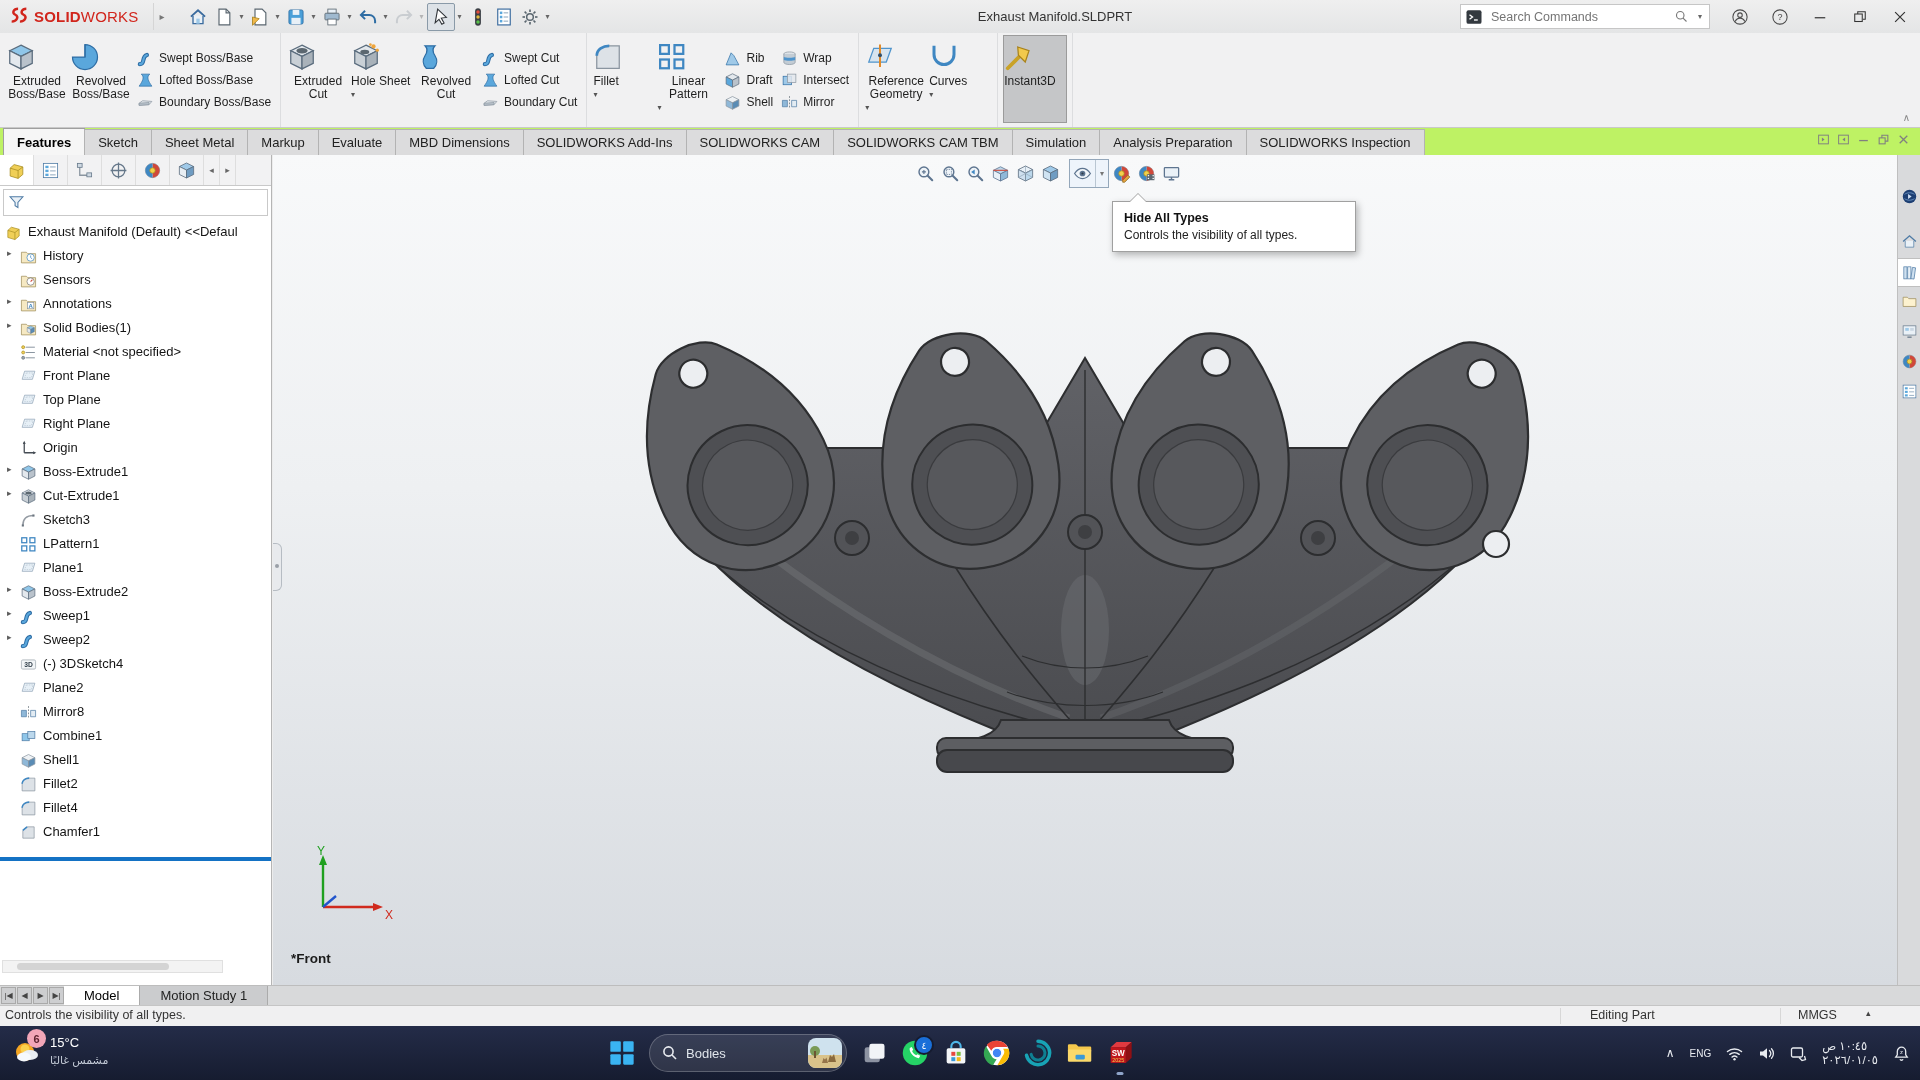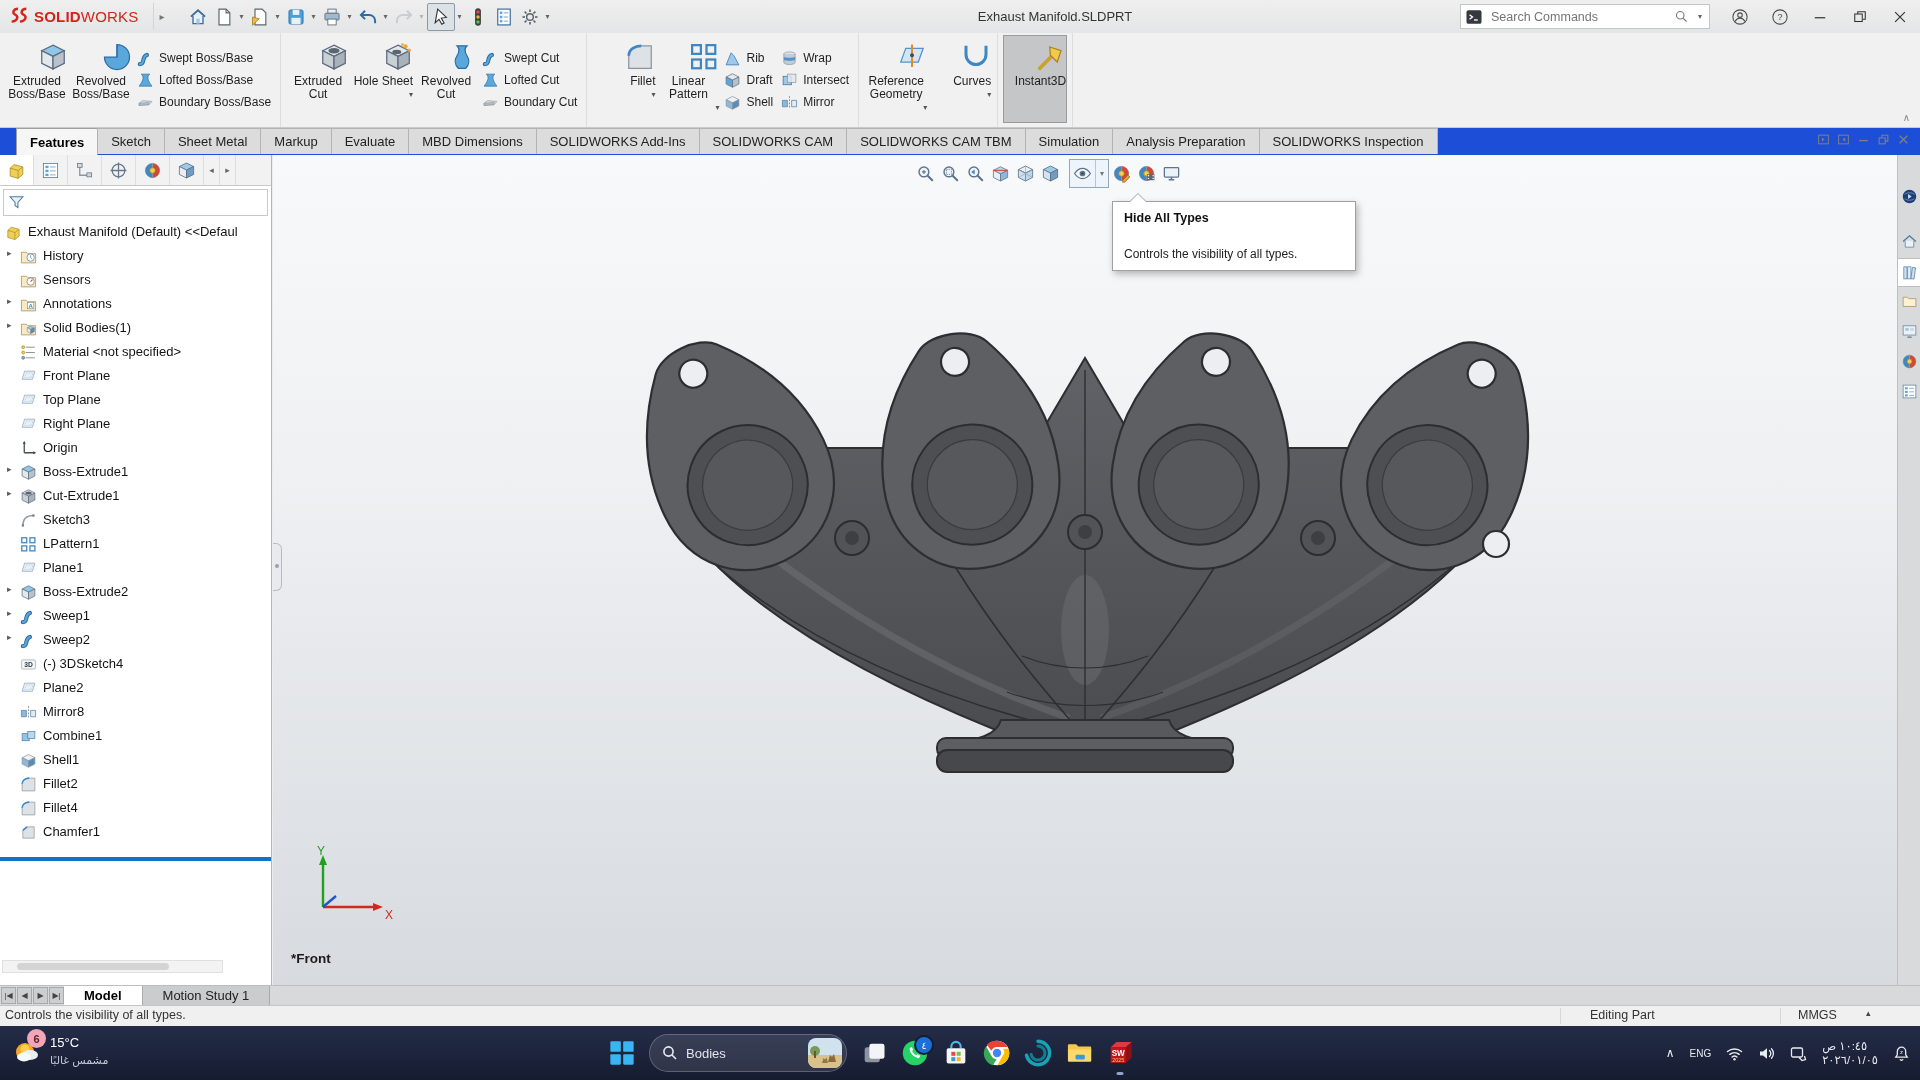--- a/index.html
+++ b/index.html
@@ -34,35 +34,35 @@
   .searchbox .mag{width:15px;height:15px}
   .titlebar-right{position:absolute;right:0;top:0;height:33px;display:flex;align-items:center}
   .titlebar-right .tbtn{width:40px;height:33px}
   .titlebar-right .ic{width:18px;height:18px}
 
   
   .ribbon{position:absolute;left:0;top:33px;width:1920px;height:95px;background:#f1f1f2;
     border-bottom:1px solid #c9c9c9;display:flex;align-items:stretch;box-sizing:border-box}
   .rgroup{display:flex;align-items:stretch;border-right:1px solid #dcdddf;padding:2px 5px}
   .bigwrap{display:flex}
-  .bigbtn{width:64px;height:88px;box-sizing: border-box;display:flex;flex-direction:column;align-items:flex-end;
+  .bigbtn{width:64px;height:88px;box-sizing: border-box;display:flex;flex-direction:column;align-items:flex-start;
     padding-top:6px;border:1px solid transparent}
   .bigbtn .ic{width:30px;height:30px}
   .bigbtn .lbl{font-size:12px;line-height:13px;text-align:center;margin-top:3px;color:#1f1f1f}
   .bigbtn.has-dd::after{content:"▾";font-size:8px;color:#555;margin-top:2px}
   .bigbtn.active{background:#c5c6c8;border:1px solid #9b9b9b}
   .stack{display:flex;flex-direction:column;justify-content:center;gap:3px;padding:0 4px}
   .srow{display:flex;align-items:center;gap:5px;height:19px}
   .srow .ic{width:17px;height:17px}
   .srow .lbl{font-size:12px;white-space:nowrap;color:#1f1f1f}
   .ribcollapse{position:absolute;right:10px;bottom:4px;color:#888;font-size:10px}
 
   
-  .tabrow{position:absolute;left:0;top:128px;width:1920px;height:27px;background:#1d4ed8;
-    display:flex;align-items:flex-start;padding-left:16px;box-sizing:border-box}
+  .tabrow{position:absolute;left:0;top:128px;width:1920px;height:27px;background:#bef264;
+    display:flex;align-items:center;padding-left:3px;box-sizing:border-box}
   .rtab{height:26px;box-sizing:border-box;padding:0 13px;display:flex;align-items:center;
     font-size:13px;background:#dcdcdd;border:1px solid #b3b3b3;border-bottom:none;margin-right:-1px;color:#222}
   .rtab.active{background:#f6f6f6;font-weight:700;color:#000;height:27px;border-color:#9f9f9f}
   .docwin{position:absolute;right:10px;top:5px;display:flex;gap:7px}
   .docwin .ic{width:13px;height:13px}
 
   
   .main{position:absolute;left:0;top:155px;width:1920px;height:830px}
 
   
@@ -95,21 +95,21 @@
   .hbtn .hic{width:19px;height:19px}
   .hdd{font-size:8px;color:#777;width:9px;text-align:center}
   .hdd::after{content:"▾"}
   .hgap{width:6px}
   .eyewrap{display:flex;align-items:center;border:1px solid #94a7ba;background:#eef4fb;height:27px}
   .eyewrap .hdd{border-left:1px solid #b9c6d2;height:100%;display:flex;align-items:center;justify-content:center;width:12px}
   .tooltip{position:absolute;left:839px;top:46px;width:244px;background:#fff;border:1px solid #a0a0a0;
     box-shadow:2px 3px 7px rgba(0,0,0,.28);padding:9px 11px;box-sizing:border-box}
   .tooltip::before{content:"";position:absolute;top:-9px;left:16px;border:9px solid transparent;border-top:none;border-bottom:9px solid #a0a0a0}
   .tooltip::after{content:"";position:absolute;top:-8px;left:17px;border:8px solid transparent;border-top:none;border-bottom:8px solid #fff}
-  .tt-title{font-weight:700;font-size:12.5px;color:#111;margin-bottom:22px}
+  .tt-title{font-weight:700;font-size:12.5px;color:#111;margin-bottom:3px}
   .tt-body{font-size:12px;color:#222}
   .model{position:absolute;left:351px;top:145px;width:940px;height:500px}
   .triad{position:absolute;left:36px;top:688px;width:90px;height:80px}
   .viewlabel{position:absolute;left:18px;top:796px;font-size:13.5px;font-weight:700;color:#1b1b1b}
   .splittab{position:absolute;left:0;top:388px;width:8px;height:46px;background:#e8eaed;border:1px solid #b6bcc3;
     border-left:none;border-radius:0 6px 6px 0}
   .splittab::after{content:"";position:absolute;left:2px;top:20px;width:4px;height:4px;border-radius:50%;background:#9aa0a7}
 
   
   .rightstrip{position:absolute;right:0;top:0;width:23px;height:830px;background:#d9dadc;border-left:1px solid #bfbfbf;box-sizing:border-box}
@@ -117,21 +117,21 @@
   .rsbtn .ic{width:17px;height:17px}
   .rsbtn.active{background:#fff;border-top:1px solid #bfbfbf;border-bottom:1px solid #bfbfbf}
 
   
   .mtabs{position:absolute;left:0;top:985px;width:1920px;height:20px;background:#d8d9da;
     border-top:1px solid #bdbdbd;display:flex;align-items:stretch;box-sizing:border-box}
   .mnav{width:15px;margin:1px 0 1px 1px;background:#cdced0;border:1px solid #a9a9a9;color:#444;
     font-size:8px;display:flex;align-items:center;justify-content:center;box-sizing:border-box}
   .mtab{padding:0 20px;display:flex;align-items:center;font-size:13px;background:#cbccce;
     border-right:1px solid #ababab;color:#222}
-  .mtab.active{background:#fff;font-weight:700;color:#000}
+  .mtab.active{background:#fff;font-weight:400;color:#000}
 
   
   .statusbar{position:absolute;left:0;top:1005px;width:1920px;height:21px;background:#f0f0f1;
     border-top:1px solid #c5c5c5;box-sizing:border-box;font-size:12.5px;color:#333}
   .sb-msg{position:absolute;left:5px;top:2px}
   .sb-mode{position:absolute;left:1590px;top:2px}
   .sb-units{position:absolute;left:1798px;top:2px}
   .sb-caret{position:absolute;left:1866px;top:2px;font-size:9px;color:#444}
   .sb-div{position:absolute;top:2px;width:1px;height:16px;background:#d7d7d7}
 

